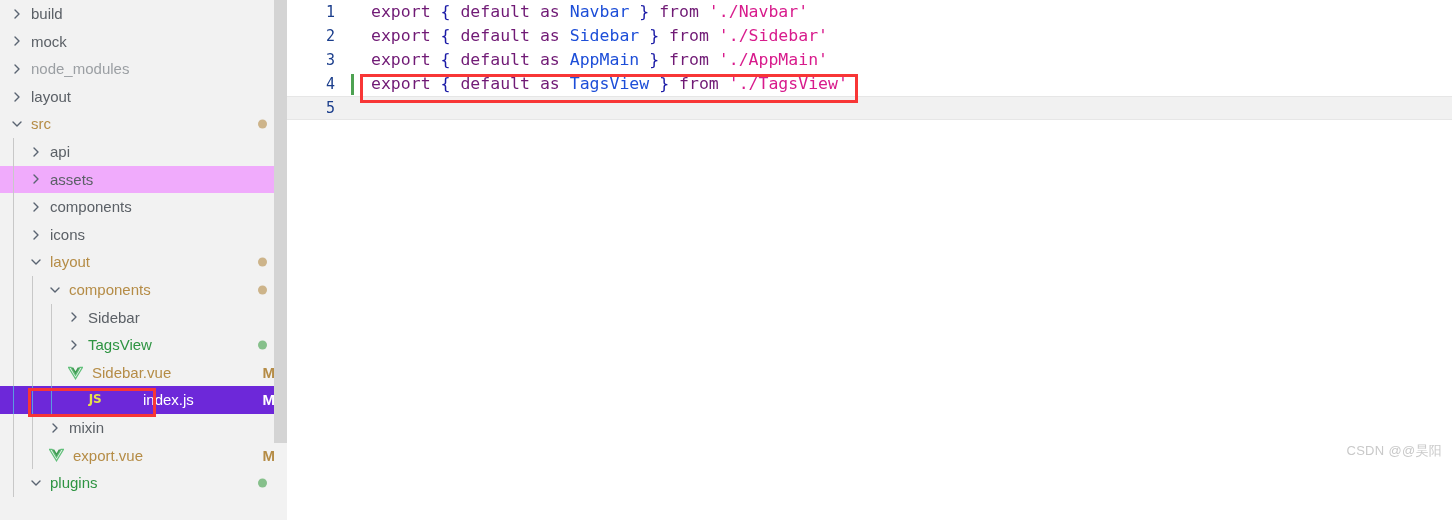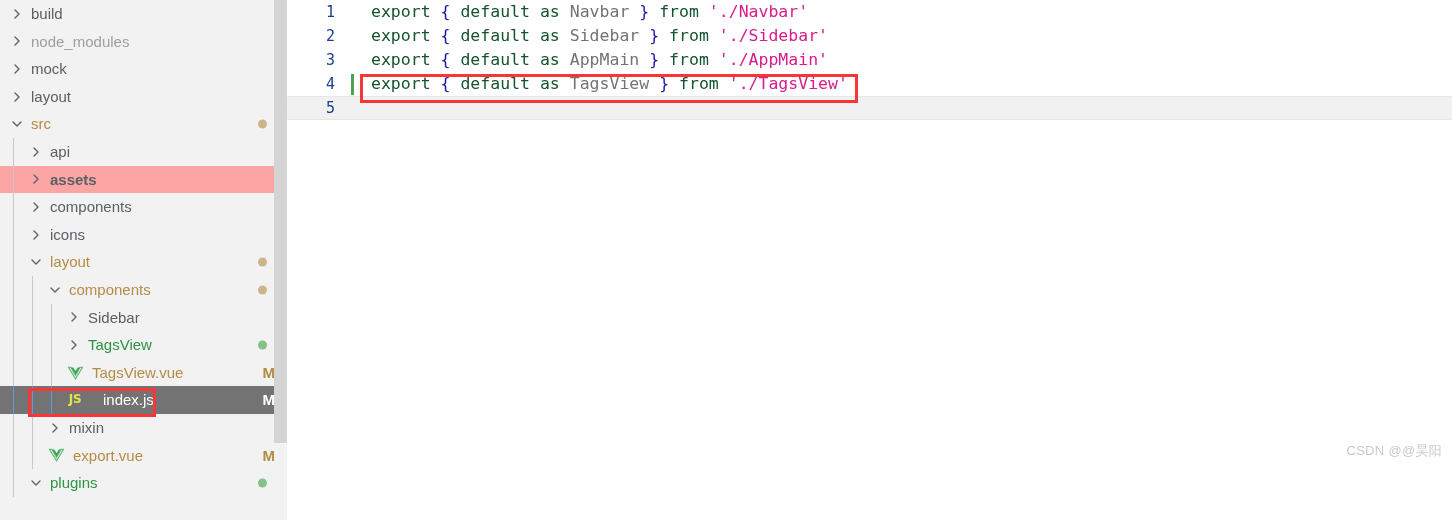--- a/index.html
+++ b/index.html
@@ -21,22 +21,22 @@
   .row{
     position:relative;
     height:27.6px;
     line-height:27.6px;
     display:flex;align-items:center;
     font-size:15px;
     color:#555a5e;
     white-space:nowrap;
     box-sizing:border-box;
   }
-  .row.hover{background:#fca5a5;font-weight:bold;}
-  .row.selected{background:#737373;color:#ffffff;}
+  .row.hover{background:#f0abfc;}
+  .row.selected{background:#6d28d9;color:#ffffff;gap:20px;}
   .indent{display:inline-block;flex:0 0 auto;}
   .arrow{
     flex:0 0 auto;width:18px;height:27.6px;
     display:flex;align-items:center;justify-content:center;
     color:#5a6472;
   }
   .arrow svg{display:block;}
   .ficon{
     flex:0 0 auto;width:20px;height:27.6px;
     display:flex;align-items:center;justify-content:center;
@@ -89,23 +89,23 @@
     position:absolute;left:0;top:0;width:48px;height:24px;
     text-align:right;color:#1b3e8c;font-size:15px;line-height:24px;
     font-family:"DejaVu Sans Mono","Liberation Mono",monospace;
   }
   .changebar{
     position:absolute;left:64px;top:2px;width:3px;height:21px;background:#4ea252;
   }
   .code{
     position:absolute;left:84px;top:0;height:24px;line-height:24px;
   }
-  .k{color:#14532d;}            
+  .k{color:#701a75;}            
   .b{color:#1a1aa6;}            
-  .id{color:#737373;}
+  .id{color:#1d4ed8;}
   .s{color:#d81b8c;}            
   .curline{
     position:absolute;left:0;right:0;height:24px;background:#f1f1f1;
     border-top:1px solid #e6e6e6;border-bottom:1px solid #e6e6e6;
     box-sizing:border-box;
   }
 
   
   .annot{
     position:absolute;border:3px solid #f83636;box-sizing:border-box;
@@ -138,30 +138,30 @@
           </span>
           <span class="lbl c-plain">build</span>
         </div>
         <div class="row">
           <span class="indent" style="width: 8px;"></span>
           <span class="arrow">
             <svg width="12" height="12" viewBox="0 0 12 12">
               <path d="M4 2 L8 6 L4 10" fill="none" stroke="#5a6472" stroke-width="1.4" stroke-linecap="round" stroke-linejoin="round"></path>
             </svg>
           </span>
+          <span class="lbl c-plain">mock</span>
+        </div>
+        <div class="row">
+          <span class="indent" style="width: 8px;"></span>
+          <span class="arrow">
+            <svg width="12" height="12" viewBox="0 0 12 12">
+              <path d="M4 2 L8 6 L4 10" fill="none" stroke="#5a6472" stroke-width="1.4" stroke-linecap="round" stroke-linejoin="round"></path>
+            </svg>
+          </span>
           <span class="lbl c-muted">node_modules</span>
-        </div>
-        <div class="row">
-          <span class="indent" style="width: 8px;"></span>
-          <span class="arrow">
-            <svg width="12" height="12" viewBox="0 0 12 12">
-              <path d="M4 2 L8 6 L4 10" fill="none" stroke="#5a6472" stroke-width="1.4" stroke-linecap="round" stroke-linejoin="round"></path>
-            </svg>
-          </span>
-          <span class="lbl c-plain">mock</span>
         </div>
         <div class="row">
           <span class="indent" style="width: 8px;"></span>
           <span class="arrow">
             <svg width="12" height="12" viewBox="0 0 12 12">
               <path d="M4 2 L8 6 L4 10" fill="none" stroke="#5a6472" stroke-width="1.4" stroke-linecap="round" stroke-linejoin="round"></path>
             </svg>
           </span>
           <span class="lbl c-plain">layout</span>
         </div>
@@ -267,21 +267,21 @@
           <div class="guide" style="left: 13px;"></div>
           <div class="guide" style="left: 32px;"></div>
           <div class="guide" style="left: 51px;"></div>
           <span class="indent" style="width: 65px;"></span>
           <span class="ficon">
             <svg width="15" height="14" viewBox="0 0 16 14">
               <path d="M0.5 1 L3.2 1 L8 9.5 L12.8 1 L15.5 1 L8 13.2 Z" fill="none" stroke="#61c07a" stroke-width="1.3"></path>
               <path d="M3.6 1 L5.6 1 L8 5.2 L10.4 1 L12.4 1 L8 8.6 Z" fill="#3f9a52"></path>
             </svg>
           </span>
-          <span class="lbl c-mod">TagsView.vue</span>
+          <span class="lbl c-mod">Sidebar.vue</span>
           <span class="right-mark">M</span>
         </div>
         <div class="row selected">
           <div class="guide" style="left: 13px;"></div>
           <div class="guide" style="left: 32px;"></div>
           <div class="guide" style="left: 51px;"></div>
           <span class="indent" style="width: 65px;"></span>
           <span class="ficon">
             <span style="font-family:'DejaVu Sans',sans-serif;font-size:12px;font-weight:700;color:#e8e04a;letter-spacing:-.3px;">JS</span>
           </span>

